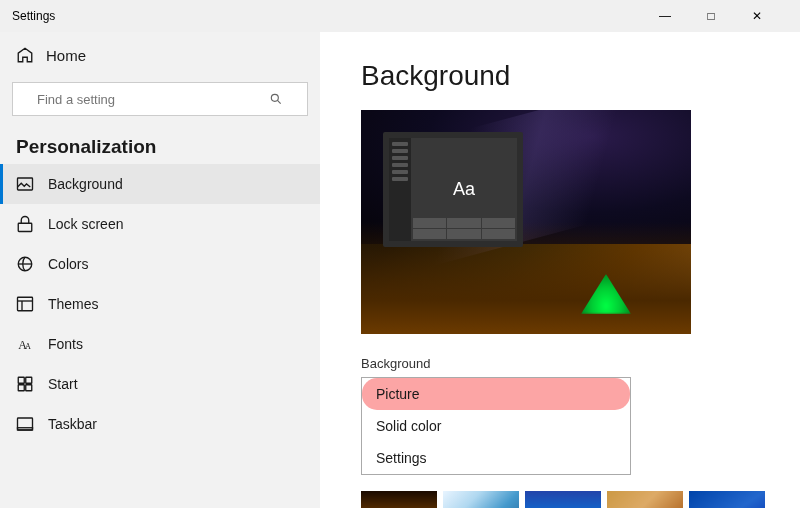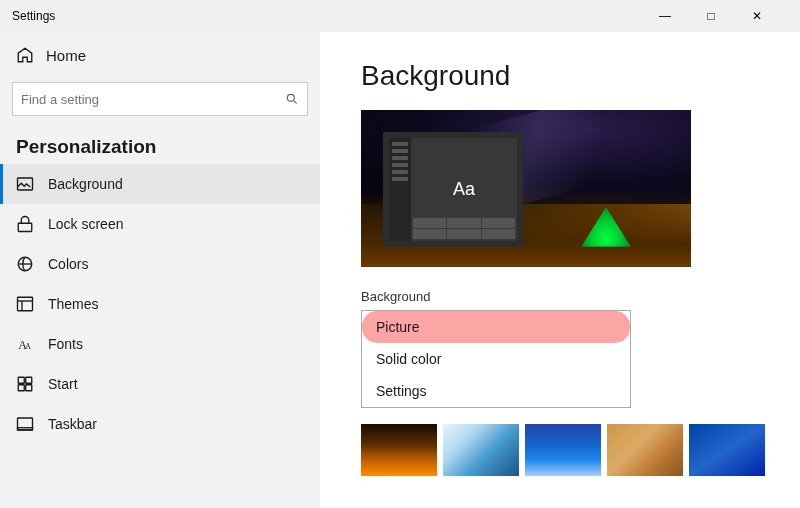--- a/index.html
+++ b/index.html
@@ -72,21 +72,21 @@
     }
     .sidebar-home svg { width: 18px; height: 18px; flex-shrink: 0; }
 
     .search-box {
       margin: 4px 12px 12px 12px;
       display: flex;
       align-items: center;
       background: #fff;
       border: 1px solid #ccc;
       height: 34px;
-      padding: 0 8px;
+      padding: 0 24px;
     }
     .search-box input {
       border: none;
       outline: none;
       flex: 1;
       font-size: 13px;
       background: transparent;
       color: #333;
     }
     .search-box svg { width: 14px; height: 14px; color: #666; }
@@ -125,21 +125,21 @@
     .page-title {
       font-size: 28px;
       font-weight: 300;
       color: #1a1a1a;
       margin-bottom: 18px;
     }
 
     
     .preview-container {
       width: 330px;
-      height: 157px;
+      height: 224px;
       position: relative;
       margin-bottom: 22px;
       overflow: hidden;
       background: #000;
     }
     .preview-bg {
       width: 100%;
       height: 100%;
       background: linear-gradient(135deg, #0a0a0a 0%, #1a1205 30%, #3d2a05 55%, #6b3d00 75%, #8a5510 90%, #a06515 100%);
       position: relative;

